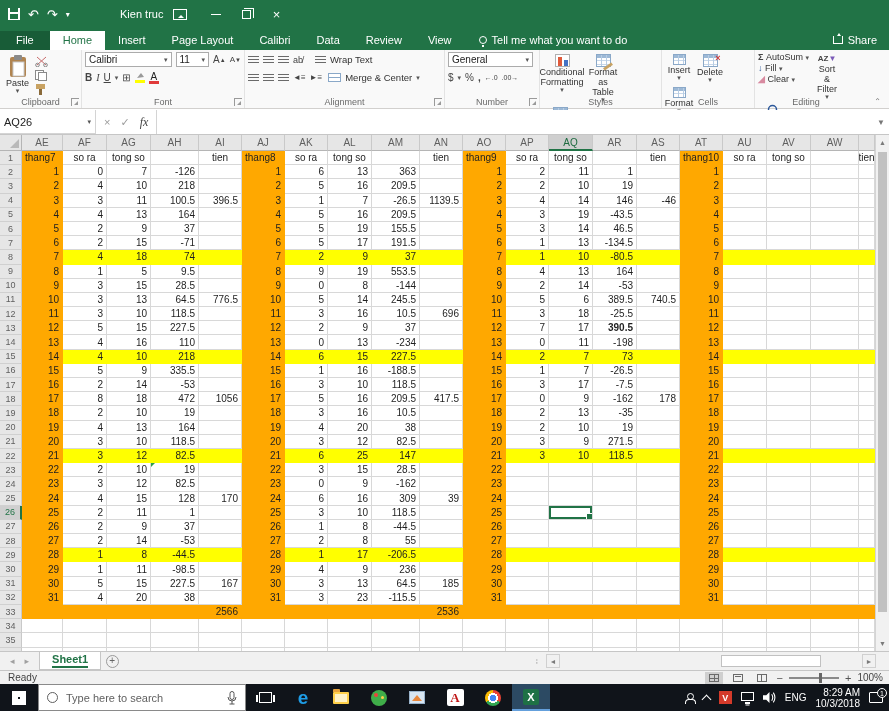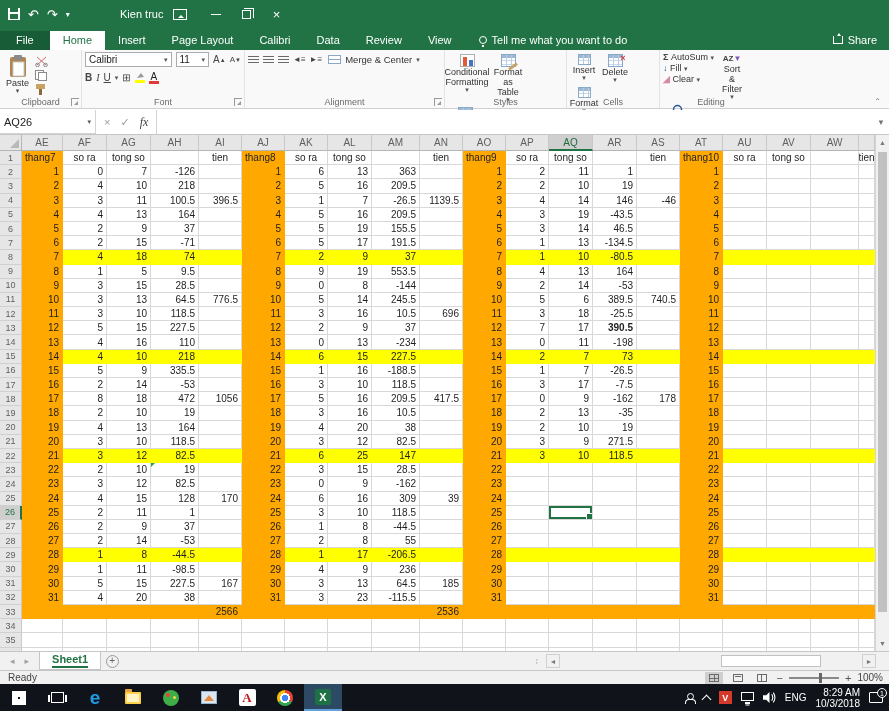--- a/index.html
+++ b/index.html
@@ -269,39 +269,67 @@
         <span class="redbar">
             <span>A</span>
             <i style="background:#e03a3a"></i>
           </span>
       </div>
       <span class="glabel">Font</span>
       <span class="launcher"></span>
     </div>
 
     <div class="rgroup" style="width:200px">
+      <div class="smallrow" style="margin-bottom:3px;">
+        <span class="lns"></span>
+        <span class="lns"></span>
+        <span class="lns"></span>
+        <span class="miniic" style="font-size:9px">ab̸</span>
+        <span style="display:inline-flex;align-items:center;gap:4px;margin-left:8px;">
+          <span class="lns"></span>
+          <span style="font-size:9.5px;color:#333">Wrap Text</span>
+        </span>
+      </div>
       <div class="smallrow">
         <span class="lns"></span>
         <span class="lns"></span>
         <span class="lns"></span>
         <span class="miniic" style="font-size:8px">◄≡</span>
         <span class="miniic" style="font-size:8px">►≡</span>
         <span style="display:inline-flex;align-items:center;gap:4px;margin-left:2px;">
           <svg width="13" height="9">
               <rect x="0.5" y="0.5" width="12" height="8" fill="#fff" stroke="#8aa8c8"></rect>
               <line x1="0.5" y1="4.5" x2="12.5" y2="4.5" stroke="#8aa8c8"></line>
             </svg>
           <span style="font-size:9.5px;color:#333">Merge &amp; Center</span>
           <span class="dd">▾</span>
         </span>
       </div>
       <span class="glabel">Alignment</span>
       <span class="launcher"></span>
     </div>
 
+    <div class="rgroup" style="width:95px">
+      <div class="smallrow" style="margin-bottom:3px;">
+        <span class="combo" style="width:85px">
+          <span>General</span>
+          <span class="dd">▾</span>
+        </span>
+      </div>
+      <div class="smallrow">
+        <span class="miniic">$</span>
+        <span class="dd">▾</span>
+        <span class="miniic">%</span>
+        <b class="miniic">,</b>
+        <span class="miniic" style="font-size:7px">←.0</span>
+        <span class="miniic" style="font-size:7px">.00→</span>
+      </div>
+      <span class="glabel">Number</span>
+      <span class="launcher"></span>
+    </div>
 
     <div class="rgroup" style="width:122px">
       <span class="bigbtn" style="width:38px">
         <span class="cfic"></span>
         <span>Conditional Formatting</span>
         <span class="dd">▾</span>
       </span>
       <span class="bigbtn" style="width:38px">
         <span class="gridic penic"></span>
         <span>Format as Table</span>
@@ -1274,20 +1302,28 @@
         </span>
       <span class="zsign">+</span>
       <span>100%</span>
     </span>
   </div>
 
   <div class="taskbar">
     <span class="tbtn">
         <span class="winlogo"></span>
       </span>
+    <span class="searchbox">
+      <i class="scirc"></i>
+      <span class="stext">Type here to search</span>
+      <svg width="10" height="14" viewBox="0 0 10 14">
+          <rect x="3" y="0.5" width="4" height="8" rx="2" fill="none" stroke="#555"></rect>
+          <path d="M1 6 Q1 10 5 10 Q9 10 9 6 M5 10 L5 13 M2.5 13 L7.5 13" stroke="#555" fill="none"></path>
+        </svg>
+    </span>
     <span class="tbtn">
         <span class="taskview"></span>
       </span>
     <span class="tbtn">
         <span class="edge-e">e</span>
       </span>
     <span class="tbtn">
         <span class="folder"></span>
       </span>
     <span class="tbtn">

